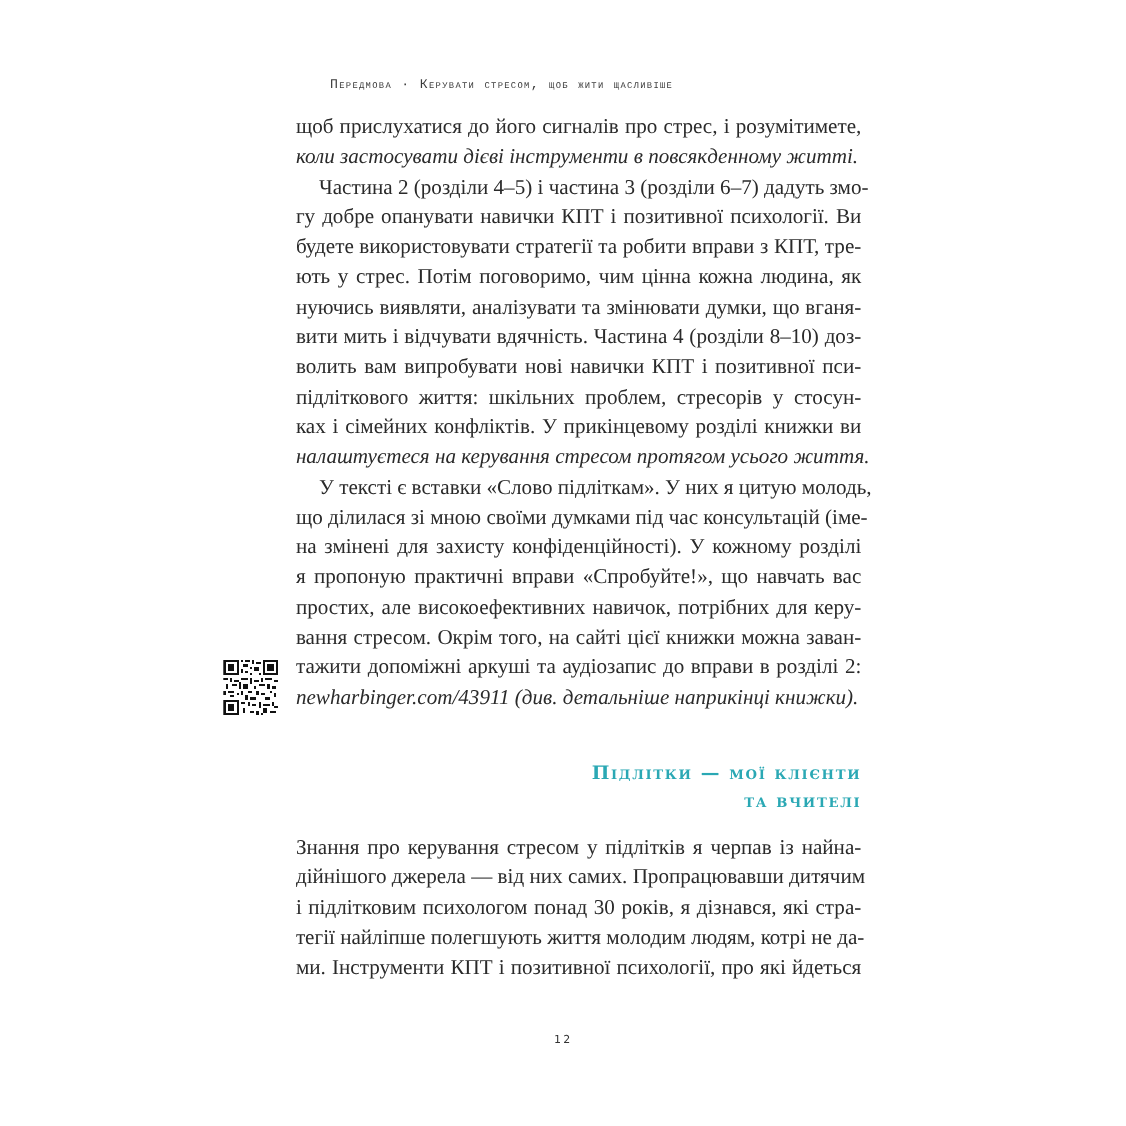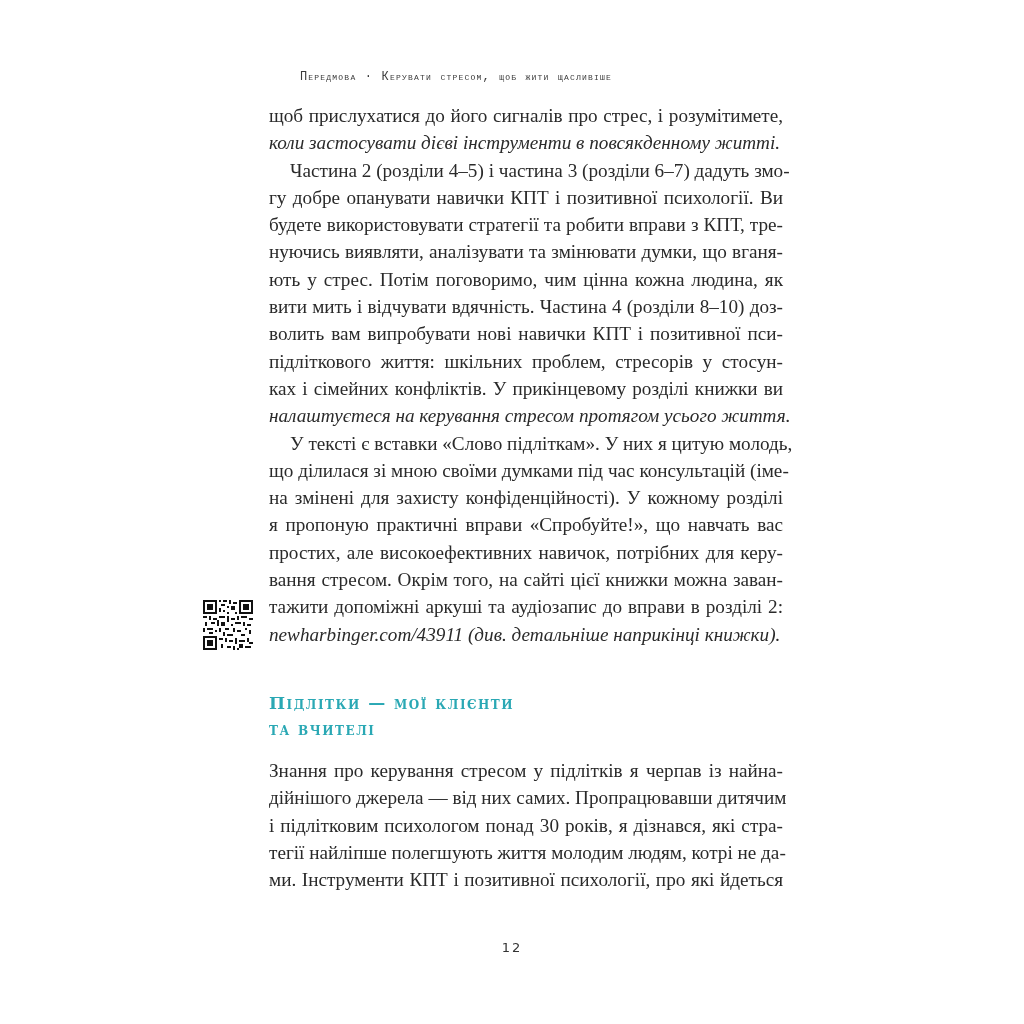--- a/index.html
+++ b/index.html
@@ -50,21 +50,21 @@
     .line.indent {
       padding-left: 21px;
     }
     .block-a { top: 102px; }
     .block-b { top: 757px; }
     .section-heading {
       position: absolute;
       top: 690px;
       left: 269px;
       width: 514px;
-      text-align: left;
+      text-align: right;
       font-family: "DejaVu Serif", "Liberation Serif", serif;
       font-weight: bold;
       font-size: 17px;
       line-height: 26px;
       letter-spacing: 1.5px;
       font-variant: small-caps;
       color: #2aa8b4;
     }
     .qr-code {
       position: absolute;
@@ -73,40 +73,40 @@
       width: 50px;
       height: 50px;
     }
     .page-number {
       position: absolute;
       top: 940px;
       left: 0;
       width: 1024px;
       text-align: center;
       font-family: "DejaVu Sans", "Liberation Sans", sans-serif;
-      font-size: 13px;
+      font-size: 10px;
       letter-spacing: 2px;
       color: #333333;
     }
   </style>
 </head>
 <body>
 
 <div class="running-head">Передмова · Керувати стресом, щоб жити щасливіше</div>
 
 <div class="text-block block-a">
 
   <span class="line">щоб прислухатися до його сигналів про стрес, і розумітимете,</span>
   <span class="line last">коли застосувати дієві інструменти в повсякденному житті.</span>
 
   <span class="line indent">Частина 2 (розділи 4–5) і частина 3 (розділи 6–7) дадуть змо-</span>
   <span class="line">гу добре опанувати навички КПТ і позитивної психології. Ви</span>
   <span class="line">будете використовувати стратегії та робити вправи з КПТ, тре-</span>
+  <span class="line">ють у стрес. Потім поговоримо, чим цінна кожна людина, як</span>
   <span class="line">нуючись виявляти, аналізувати та змінювати думки, що вганя-</span>
-  <span class="line">ють у стрес. Потім поговоримо, чим цінна кожна людина, як</span>
   <span class="line">вити мить і відчувати вдячність. Частина 4 (розділи 8–10) доз-</span>
   <span class="line">волить вам випробувати нові навички КПТ і позитивної пси-</span>
   <span class="line">підліткового життя: шкільних проблем, стресорів у стосун-</span>
   <span class="line">ках і сімейних конфліктів. У прикінцевому розділі книжки ви</span>
   <span class="line last">налаштуєтеся на керування стресом протягом усього життя.</span>
 
   <span class="line indent">У тексті є вставки «Слово підліткам». У них я цитую молодь,</span>
   <span class="line">що ділилася зі мною своїми думками під час консультацій (іме-</span>
   <span class="line">на змінені для захисту конфіденційності). У кожному розділі</span>
   <span class="line">я пропоную практичні вправи «Спробуйте!», що навчать вас</span>

